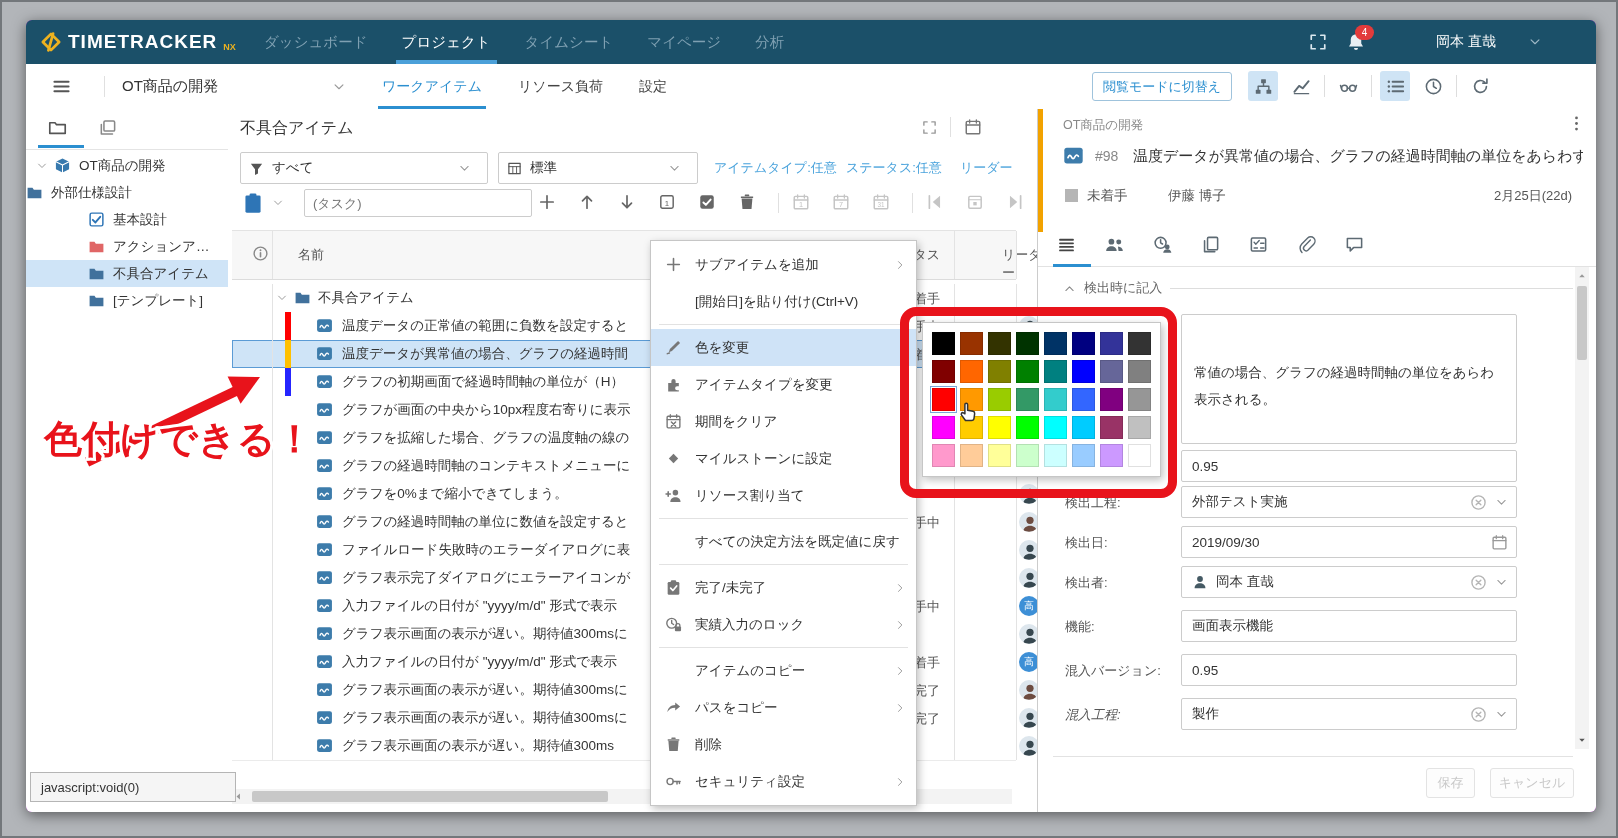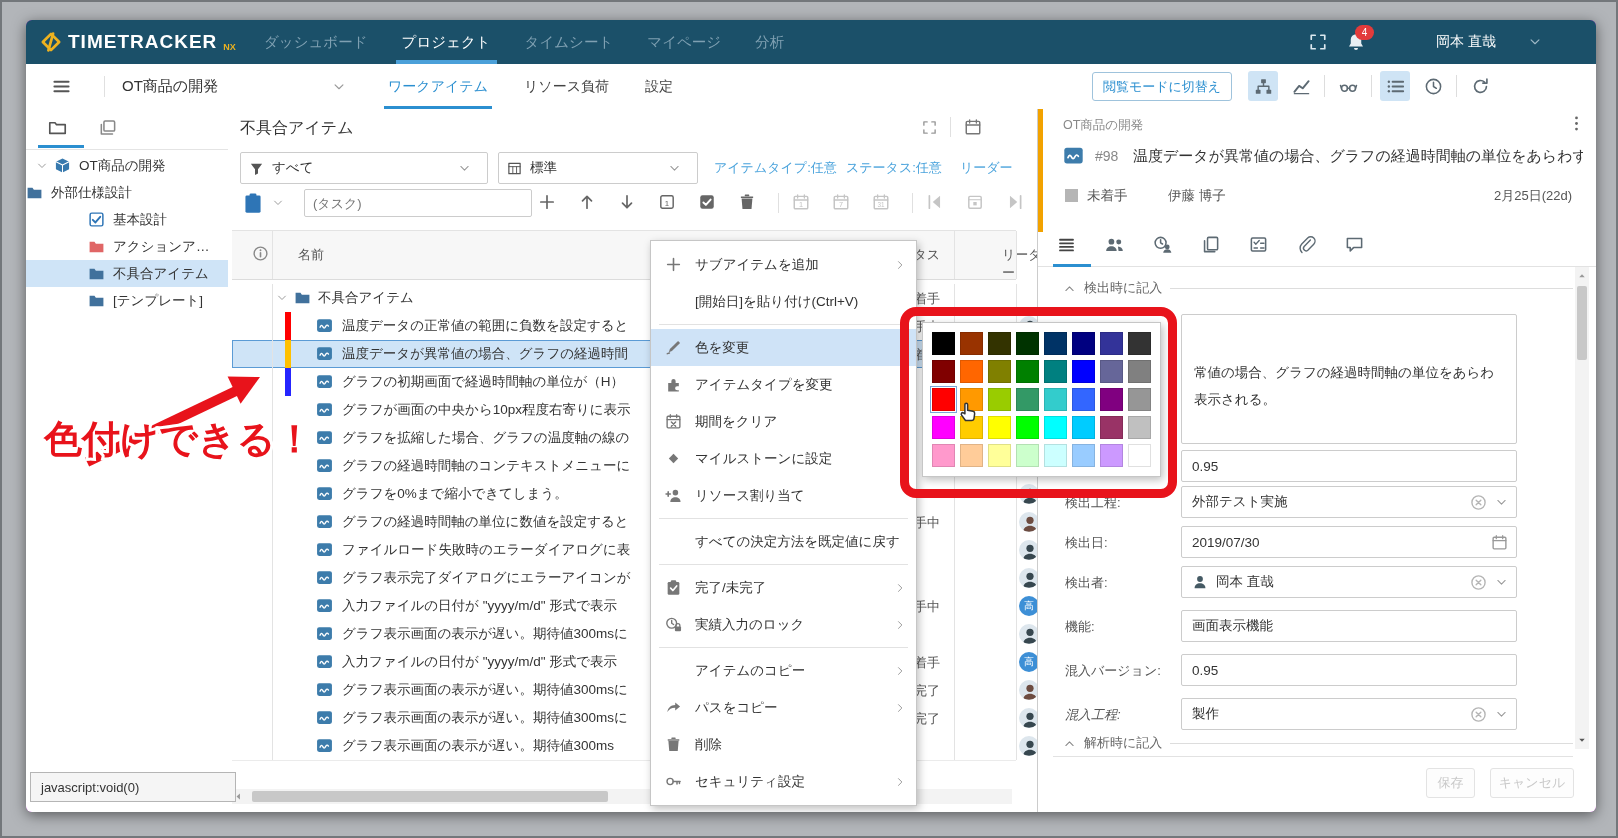--- a/index.html
+++ b/index.html
@@ -22,21 +22,21 @@
   .tnav .itm.act::after{content:"";position:absolute;left:-6px;right:-6px;bottom:0;height:4px;background:#4ba0d9;}
   .badge{position:absolute;left:9px;top:-7px;min-width:15px;height:15px;border-radius:8px;background:#e23b3b;
          color:#fff;font-size:10px;line-height:15px;text-align:center;padding:0 2px;}
   .uname{color:#fff;font-size:14px;}
   .avatar{border-radius:50%;background:#dde6ed;overflow:hidden;position:relative;}
   .avatar .ic{position:absolute;left:10%;top:12%;width:80%;height:88%;}
   
   .toolbar{position:absolute;left:0;top:44px;width:100%;height:45px;background:#fff;border-bottom:1px solid #d8d8d8;}
   .ptabs{position:absolute;top:0;height:45px;display:flex;align-items:center;font-size:14px;}
   .ptabs .itm{margin-right:36px;color:#444;height:45px;display:flex;align-items:center;position:relative;}
-  .ptabs .itm.act{color:#2b8fd0;margin-left:6px;}
+  .ptabs .itm.act{color:#2b8fd0;}
   .ptabs .itm.act::after{content:"";position:absolute;left:-4px;right:-4px;bottom:0;height:3px;background:#2b8fd0;}
   .viewbtn{position:absolute;left:1066px;top:8px;width:140px;height:29px;border:1px solid #9fc3dc;border-radius:3px;
            color:#2b8fd0;font-size:13px;background:#fff;display:flex;align-items:center;justify-content:center;}
   .vicons{position:absolute;left:1222px;top:7px;display:flex;align-items:center;gap:8px;}
   .vico{width:30px;height:30px;border-radius:3px;display:flex;align-items:center;justify-content:center;color:#5d6a73;}
   .vico.act{background:#cfe4f5;}
   .vsep{width:1px;height:22px;background:#ddd;}
   
   .sidebar{position:absolute;left:0;top:89px;width:202px;height:703px;background:#fff;border-right:1px solid #ddd;}
   .sbtabs{position:absolute;left:0;top:0;width:100%;height:40px;border-bottom:1px solid #e4e4e4;}
@@ -933,21 +933,21 @@
               </span>
               <span class="ic" style="width: 13px; height: 13px; color: rgb(153, 153, 153);">
                 <svg viewBox="0 0 16 16" fill="none" stroke="currentColor" stroke-width="1.3" stroke-linecap="round" stroke-linejoin="round">
                   <path d="M3.5 5.5 8 10l4.5-4.5"></path>
                 </svg>
               </span>
             </span>
           </div>
           <div class="rlabel" style="top: 425px;">検出日:</div>
           <div class="rbox" style="top: 417px;">
-            <span>2019/07/30</span>
+            <span>2019/09/30</span>
             <span class="sfx">
               <span class="ic" style="width: 17px; height: 17px; color: rgb(153, 153, 153);">
                 <svg viewBox="0 0 16 16" fill="none" stroke="currentColor" stroke-width="1.3" stroke-linecap="round" stroke-linejoin="round">
                   <rect x="2" y="3" width="12" height="11" rx="1"></rect>
                   <path d="M2 6.2h12M5 1.6v2.8M11 1.6v2.8" stroke-width="1.2"></path>
                 </svg>
               </span>
             </span>
           </div>
           <div class="rlabel" style="top: 465px;">検出者:</div>
@@ -995,29 +995,20 @@
               </span>
               <span class="ic" style="width: 13px; height: 13px; color: rgb(153, 153, 153);">
                 <svg viewBox="0 0 16 16" fill="none" stroke="currentColor" stroke-width="1.3" stroke-linecap="round" stroke-linejoin="round">
                   <path d="M3.5 5.5 8 10l4.5-4.5"></path>
                 </svg>
               </span>
             </span>
           </div>
         </div>
 
-    <div class="sect" style="top:625px;width:510px;">
-      <span class="ic" style="width:13px;height:13px;color:#888;">
-            <svg viewBox="0 0 16 16" fill="none" stroke="currentColor" stroke-width="1.3" stroke-linecap="round" stroke-linejoin="round">
-              <path d="M3.5 10.5 8 6l4.5 4.5"></path>
-            </svg>
-          </span>
-      <span>解析時に記入</span>
-      <span class="line" style="flex:1;"></span>
-    </div>
 
     
     <div class="scrollv" style="left:537px;top:158px;width:14px;height:482px;">
       <span class="ic abs" style="left:3px;top:5px;width:8px;height:8px;color:#999;">
             <svg viewBox="0 0 16 16" fill="none" stroke="currentColor" stroke-width="1.3" stroke-linecap="round" stroke-linejoin="round">
               <path d="M2.5 10.5 8 4.5l5.5 6z" fill="currentColor" stroke="none"></path>
             </svg>
           </span>
       <div class="thumb" style="left:2px;top:19px;width:10px;height:74px;"></div>
       <span class="ic abs" style="left:3px;bottom:5px;width:8px;height:8px;color:#555;">

